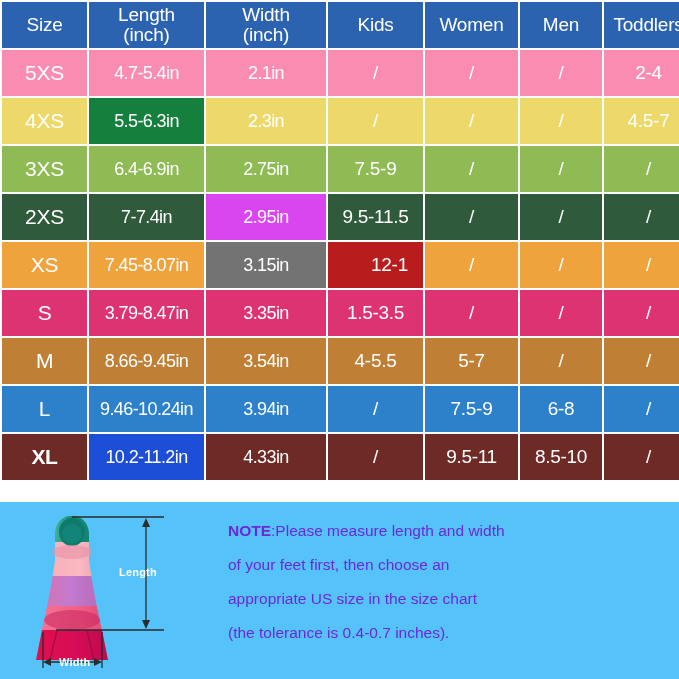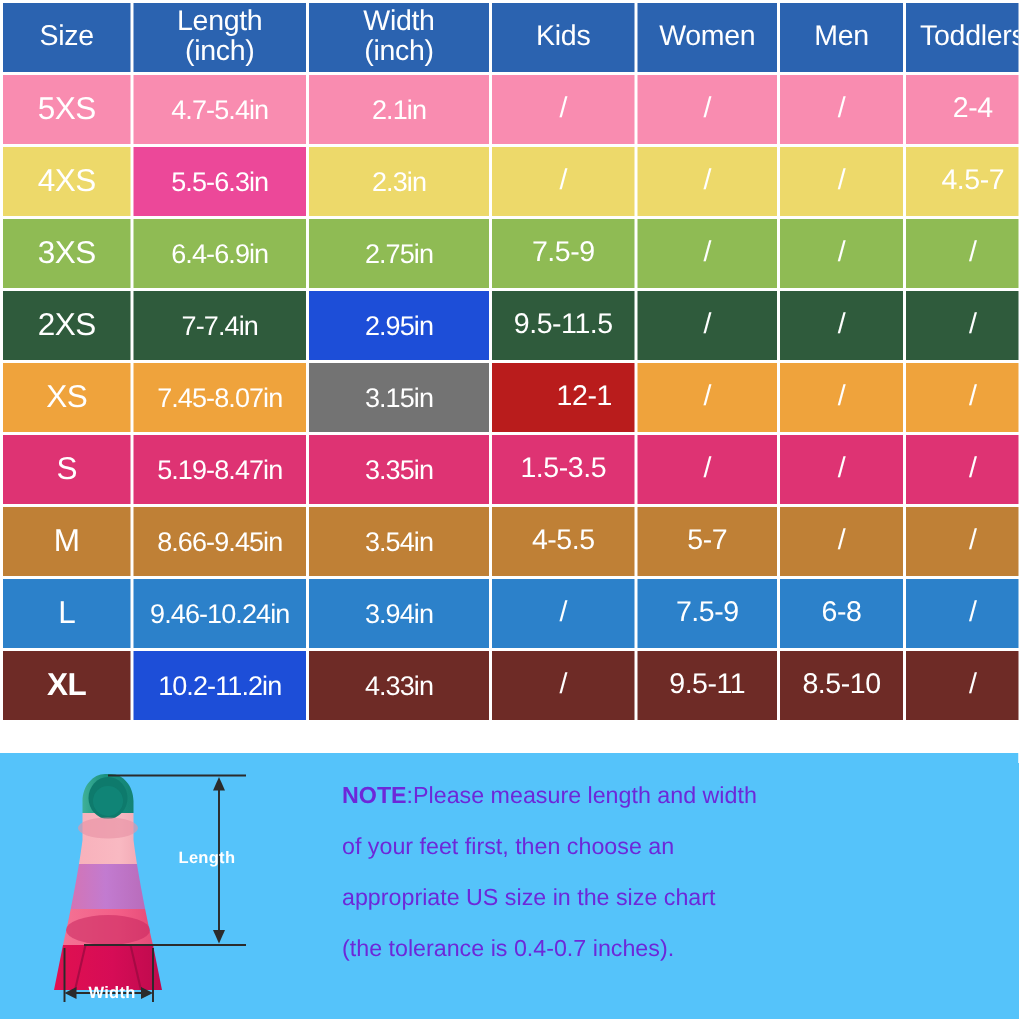--- a/index.html
+++ b/index.html
@@ -169,57 +169,57 @@
           <td class="size-cell" style="background: rgb(249, 140, 176);">5XS</td>
           <td class="len-cell" style="background: rgb(249, 140, 176);">4.7-5.4in</td>
           <td class="len-cell" style="background: rgb(249, 140, 176);">2.1in</td>
           <td style="background: rgb(249, 140, 176);">/</td>
           <td style="background: rgb(249, 140, 176);">/</td>
           <td style="background: rgb(249, 140, 176);">/</td>
           <td style="background: rgb(249, 140, 176);">2-4</td>
         </tr>
         <tr>
           <td class="size-cell" style="background: rgb(237, 217, 106);">4XS</td>
-          <td class="len-cell" style="background: #ec4899; margin-left: 20px;">5.5-6.3in</td>
+          <td class="len-cell" style="background: #15803d; margin-left: 20px;">5.5-6.3in</td>
           <td class="len-cell" style="background: rgb(237, 217, 106);">2.3in</td>
           <td style="background: rgb(237, 217, 106);">/</td>
           <td style="background: rgb(237, 217, 106);">/</td>
           <td style="background: rgb(237, 217, 106);">/</td>
           <td style="background: rgb(237, 217, 106);">4.5-7</td>
         </tr>
         <tr>
           <td class="size-cell" style="background: rgb(143, 187, 84);">3XS</td>
           <td class="len-cell" style="background: rgb(143, 187, 84);">6.4-6.9in</td>
           <td class="len-cell" style="background: rgb(143, 187, 84);">2.75in</td>
           <td style="background: rgb(143, 187, 84);">7.5-9</td>
           <td style="background: rgb(143, 187, 84);">/</td>
           <td style="background: rgb(143, 187, 84);">/</td>
           <td style="background: rgb(143, 187, 84);">/</td>
         </tr>
         <tr>
           <td class="size-cell" style="background: rgb(47, 91, 60);">2XS</td>
           <td class="len-cell" style="background: rgb(47, 91, 60);">7-7.4in</td>
-          <td class="len-cell" style="background: #1d4ed8;">2.95in</td>
+          <td class="len-cell" style="background: #d946ef;">2.95in</td>
           <td style="background: rgb(47, 91, 60);">9.5-11.5</td>
           <td style="background: rgb(47, 91, 60);">/</td>
           <td style="background: rgb(47, 91, 60);">/</td>
           <td style="background: rgb(47, 91, 60);">/</td>
         </tr>
         <tr>
           <td class="size-cell" style="background: rgb(239, 163, 60);">XS</td>
           <td class="len-cell" style="background: rgb(239, 163, 60);">7.45-8.07in</td>
           <td class="len-cell" style="background: #737373;">3.15in</td>
           <td style="background: #b91c1c; padding-left: 28px;">12-1</td>
           <td style="background: rgb(239, 163, 60);">/</td>
           <td style="background: rgb(239, 163, 60);">/</td>
           <td style="background: rgb(239, 163, 60);">/</td>
         </tr>
         <tr>
           <td class="size-cell" style="background: rgb(222, 51, 115);">S</td>
-          <td class="len-cell" style="background: rgb(222, 51, 115);">5.19-8.47in</td>
+          <td class="len-cell" style="background: rgb(222, 51, 115);">3.79-8.47in</td>
           <td class="len-cell" style="background: rgb(222, 51, 115);">3.35in</td>
           <td style="background: rgb(222, 51, 115);">1.5-3.5</td>
           <td style="background: rgb(222, 51, 115);">/</td>
           <td style="background: rgb(222, 51, 115);">/</td>
           <td style="background: rgb(222, 51, 115);">/</td>
         </tr>
         <tr>
           <td class="size-cell" style="background: rgb(191, 128, 54);">M</td>
           <td class="len-cell" style="background: rgb(191, 128, 54);">8.66-9.45in</td>
           <td class="len-cell" style="background: rgb(191, 128, 54);">3.54in</td>

